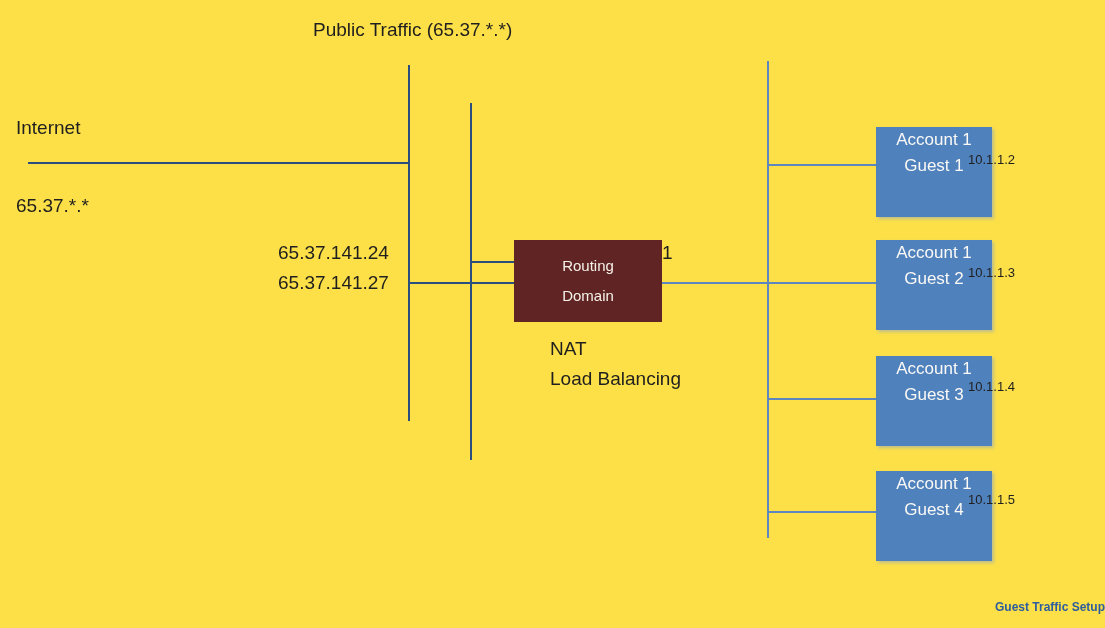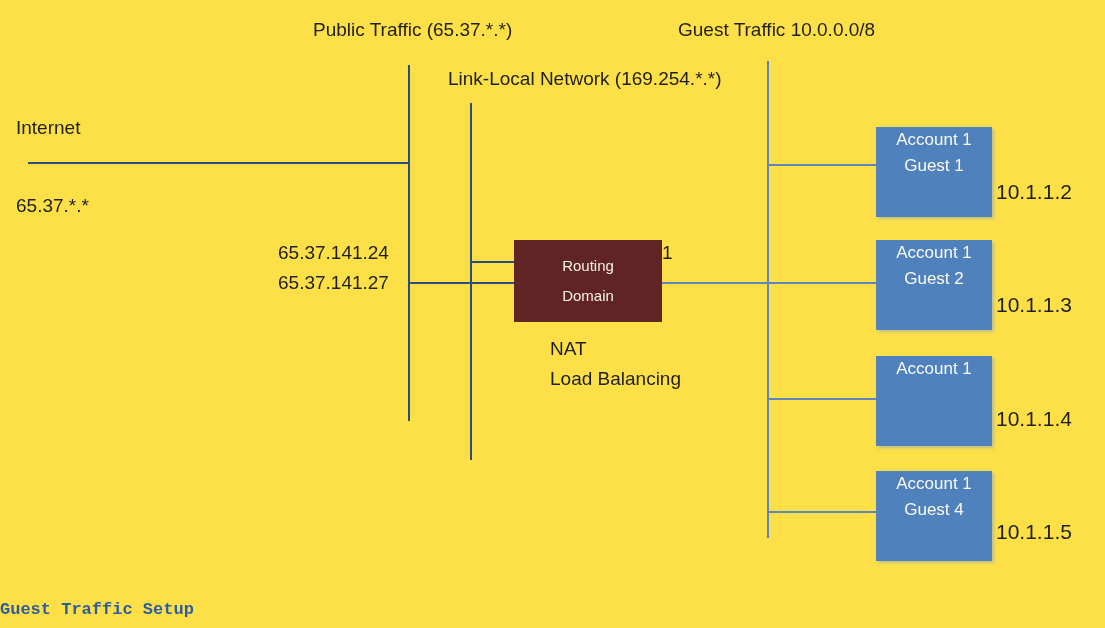--- a/index.html
+++ b/index.html
@@ -40,25 +40,24 @@
     justify-content: flex-start;
     box-shadow: 2px 2px 3px rgba(140, 165, 200, 0.55);
   }
   .guest-box.g1 { top: 127px; }
   .guest-box.g2 { top: 240px; }
   .guest-box.g3 { top: 356px; }
   .guest-box.g4 { top: 471px; }
 
   .ip-label {
     position: absolute;
-    left: 996px;
-    font-size: 21px;
+    left: 968px;
+    font-size: 13px;
     white-space: nowrap;
     color: #1f1f1f;
-    margin-top: 28px;
   }
   .ip1 { top: 152px; }
   .ip2 { top: 265px; }
   .ip3 { top: 379px; }
   .ip4 { top: 492px; }
 
   .routing-box {
     position: absolute;
     left: 514px;
     top: 240px;
@@ -72,35 +71,32 @@
     display: flex;
     flex-direction: column;
     justify-content: center;
   }
 
   .caption {
     position: absolute;
     left: 0;
     top: 600px;
     width: 1105px;
-    text-align: left;
-    font-size: 17px;
+    text-align: right;
+    font-size: 12px;
     font-weight: bold;
     color: #2e5d9e;
-    font-family: Liberation Mono, monospace;
   }
 </style>
 </head>
 <body>
 
 <div class="canvas">
 
   <div class="lbl" style="left:313px; top:19px;">Public Traffic (65.37.*.*)</div>
-  <div class="lbl" style="left:678px; top:19px;">Guest Traffic 10.0.0.0/8</div>
-  <div class="lbl" style="left:448px; top:68px;">Link-Local Network (169.254.*.*)</div>
 
   <div class="lbl" style="left:16px; top:117px;">Internet</div>
   <div class="lbl" style="left:16px; top:195px;">65.37.*.*</div>
   <div class="lbl" style="left:278px; top:242px;">65.37.141.24</div>
   <div class="lbl" style="left:278px; top:272px;">65.37.141.27</div>
 
   <div class="lbl" style="left:604px; top:200px;margin-top:42px;">10.1.1.1</div>
 
   <div class="lbl" style="left:550px; top:338px;">NAT</div>
   <div class="lbl" style="left:550px; top:368px;">Load Balancing</div>
@@ -125,20 +121,21 @@
   <div class="guest-box g1">
     <div>Account 1</div>
     <div>Guest 1</div>
   </div>
   <div class="guest-box g2">
     <div>Account 1</div>
     <div>Guest 2</div>
   </div>
   <div class="guest-box g3">
     <div>Account 1</div>
+    <div>Guest 3</div>
   </div>
   <div class="guest-box g4">
     <div>Account 1</div>
     <div>Guest 4</div>
   </div>
 
   <div class="ip-label ip1">10.1.1.2</div>
   <div class="ip-label ip2">10.1.1.3</div>
   <div class="ip-label ip3">10.1.1.4</div>
   <div class="ip-label ip4">10.1.1.5</div>

